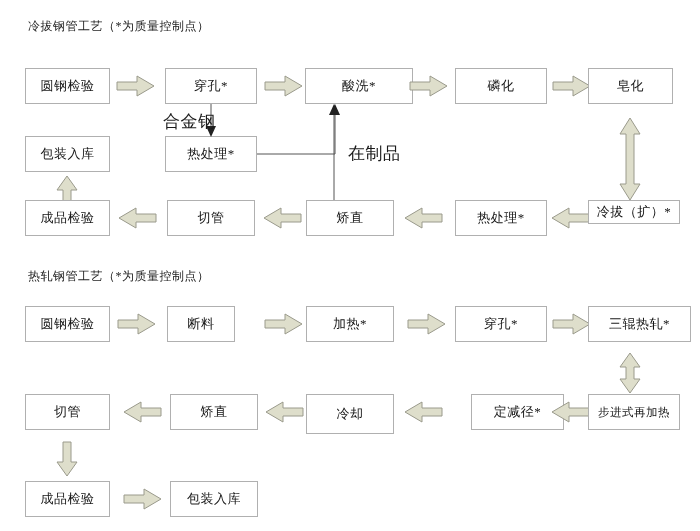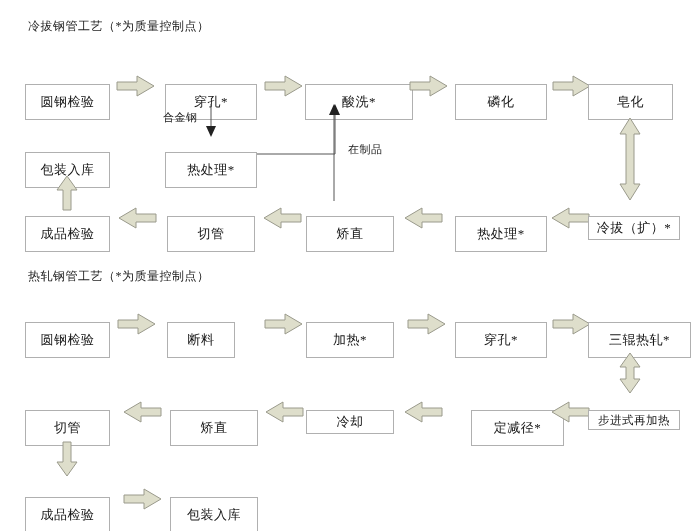--- a/index.html
+++ b/index.html
@@ -33,21 +33,20 @@
     border: 1px solid #b0b0b0;
     background: #ffffff;
     display: flex;
     align-items: center;
     justify-content: center;
     font-size: 13px;
     font-family: "Liberation Serif", "DejaVu Serif", serif;
     color: #151515;
     white-space: nowrap;
     letter-spacing: 0.5px;
-    margin-top: 16px;
   }
   .node.small { font-size: 11.5px; }
   
   .blockarrow {
     position: absolute;
     overflow: visible;
   }
   .blockarrow polygon {
     fill: #dedecb;
     stroke: #9a9a8c;
@@ -62,21 +61,21 @@
     fill: none;
     stroke: #555555;
     stroke-width: 1;
   }
   .conn polygon.head {
     fill: #222222;
     stroke: none;
   }
   .edgelabel {
     position: absolute;
-    font-size: 11px;
+    font-size: 17px;
     font-family: "Liberation Serif", "DejaVu Serif", serif;
     color: #1a1a1a;
     white-space: nowrap;
     letter-spacing: 0.5px;
   }
 </style>
 </head>
 <body>
 
 <div id="canvas">
@@ -201,33 +200,33 @@
   <svg class="blockarrow" style="left:124px; top:402px;" width="38" height="20">
     <polygon points="37,6 17,6 17,0 0,10 17,20 17,14 37,14"></polygon>
   </svg>
 
   <div class="node" style="left:170px; top:394px; width:88px; height:36px;">矫直</div>
 
   <svg class="blockarrow" style="left:266px; top:402px;" width="38" height="20">
     <polygon points="37,6 17,6 17,0 0,10 17,20 17,14 37,14"></polygon>
   </svg>
 
-  <div class="node" style="left:306px; top:394px; width:88px; height:24px;">冷却</div>
+  <div class="node" style="left:306px; top:394px; width:88px; height:40px;">冷却</div>
 
   <svg class="blockarrow" style="left:405px; top:402px;" width="38" height="20">
     <polygon points="37,6 17,6 17,0 0,10 17,20 17,14 37,14"></polygon>
   </svg>
 
   <div class="node" style="left:471px; top:394px; width:93px; height:36px;">定减径*</div>
 
   <svg class="blockarrow" style="left:552px; top:402px;" width="38" height="20">
     <polygon points="37,6 17,6 17,0 0,10 17,20 17,14 37,14"></polygon>
   </svg>
 
-  <div class="node small" style="left:588px; top:394px; width:92px; height:20px;">步进式再加热</div>
+  <div class="node small" style="left:588px; top:394px; width:92px; height:36px;">步进式再加热</div>
 
   <svg class="blockarrow" style="left:57px; top:442px;" width="20" height="34">
     <polygon points="6,0 14,0 14,20 20,20 10,34 0,20 6,20"></polygon>
   </svg>
 
   <div class="node" style="left:25px; top:481px; width:85px; height:36px;">成品检验</div>
 
   <svg class="blockarrow" style="left:124px; top:489px;" width="38" height="20">
     <polygon points="0,6 20,6 20,0 37,10 20,20 20,14 0,14"></polygon>
   </svg>

